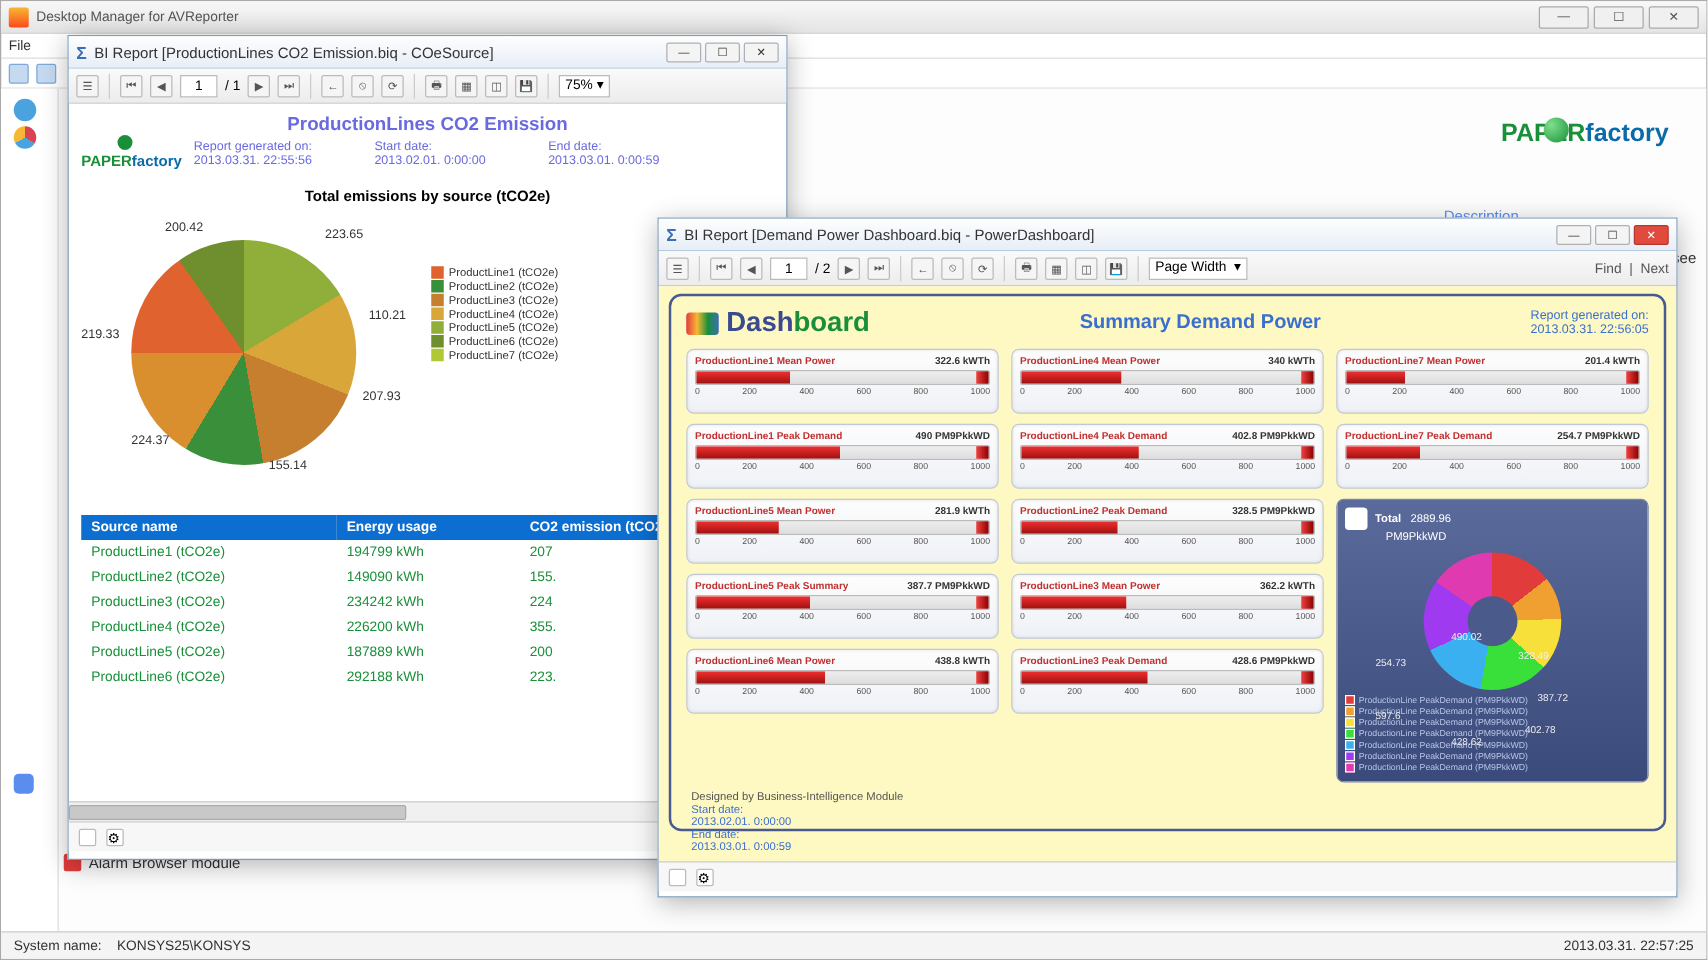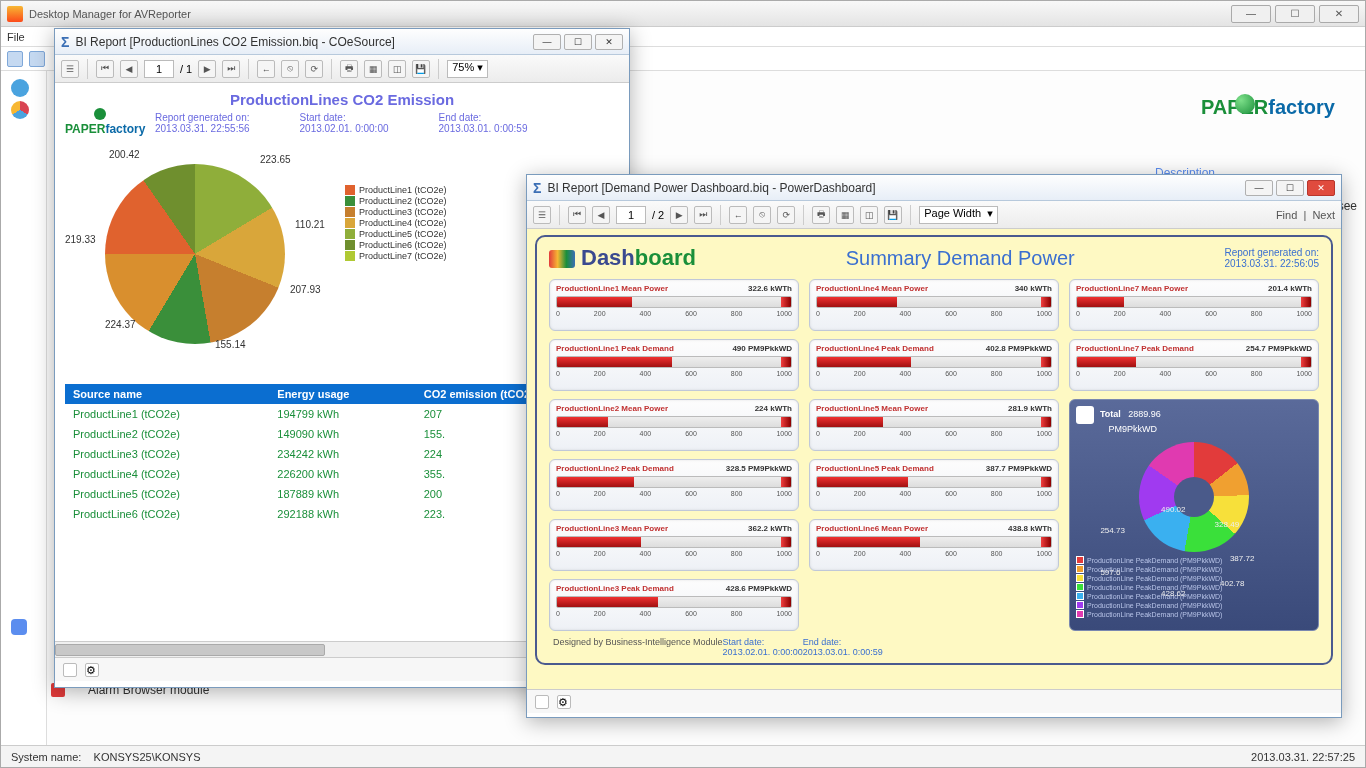--- a/index.html
+++ b/index.html
@@ -29,21 +29,21 @@
 .desc-label { color:#5b8def; font-size:12px; position:absolute; right:150px; top:95px;}
 .logo { position:absolute; right:30px; top:25px; font-size:20px; font-weight:bold; }
 .logo .paper{ color:#1a8f3a;} .logo .factory{ color:#0b6aa8;}
 .logo-dot{ width:20px;height:20px;border-radius:50%;background:radial-gradient(circle at 30% 30%,#7de08a,#1a8f3a);position:absolute;right:80px;top:-2px;}
 .see-text{position:absolute;right:8px;top:128px;font-size:12px;color:#333;}
 
 .rss-block{position:absolute;left:350px;bottom:70px;font-size:12px;color:#333;}
 .rss-item{display:flex;align-items:center;gap:6px;margin:3px 0;}
 .rss-icon{width:14px;height:14px;background:#f58220;border-radius:3px;}
 
-.alarm-row{position:absolute;left:50px;bottom:48px;font-size:12px;color:#333;display:flex;align-items:center;gap:23px;}
+.alarm-row{position:absolute;left:50px;bottom:48px;font-size:12px;color:#333;display:flex;align-items:center;gap:6px;}
 .alarm-icon{width:14px;height:14px;background:#e23b3b;border-radius:2px;}
 
 .statusbar { position:absolute; bottom:0; left:0; right:0; height:22px; background:#f4f4f4; border-top:1px solid #ccc; display:flex; align-items:center; padding:0 10px; font-size:11px; color:#333; justify-content:space-between;}
 
 
 .child-window { position:absolute; background:#fff; border:1px solid #7a9bbd; box-shadow:0 4px 20px rgba(0,0,0,.3); }
 .child-title { height:26px; background:linear-gradient(#fefefe,#e7eef7); border-bottom:1px solid #b7c9dc; display:flex; align-items:center; padding:0 6px; color:#333; font-size:12px;}
 .child-title .sigma{ color:#3b6fb5; font-weight:bold; margin-right:6px; font-size:14px;}
 .child-title .spacer{flex:1;}
 .child-title .wctrl{width:28px;height:16px;border:1px solid #b0b0b0;margin-left:3px;background:#f4f4f4;border-radius:2px;display:flex;align-items:center;justify-content:center;font-size:9px;}
@@ -88,39 +88,39 @@
 .bottom-bar{height:24px;border-top:1px solid #ccc;display:flex;align-items:center;gap:8px;padding:0 8px;background:#f7f7f7;}
 .bb-icon{width:14px;height:14px;border:1px solid #bbb;background:#fff;border-radius:2px;}
 
 
 .r2-body{padding:6px 8px;background:#fef9c3;height:calc(100% - 82px);overflow:hidden;}
 .r2-page{border:2px solid #4a5a8f;border-radius:10px;padding:8px 12px 6px;position:relative;height:430px;}
 .r2-head{display:flex;align-items:center;justify-content:space-between;}
 .dash-logo{font-size:22px;font-weight:bold;}
 .dash-logo .d1{color:#3a4a8f;} .dash-logo .d2{color:#1a8f3a;}
 .dash-logo-icon{display:inline-block;width:26px;height:18px;background:linear-gradient(90deg,#e23b3b,#f7b733,#1a8f3a,#3b6fb5);border-radius:3px;margin-right:6px;vertical-align:middle;}
-.r2-title{color:#3a6fd0;font-size:20px;font-weight:400;}
+.r2-title{color:#3a6fd0;font-size:16px;font-weight:700;}
 .r2-gen{font-size:10px;color:#3a6fd0;text-align:right;}
 .gauges{display:grid;grid-template-columns:repeat(3,1fr);gap:8px 10px;margin-top:8px;}
 .gauge{border:1px solid #c0c8d8;border-radius:6px;padding:4px 6px 2px;background:linear-gradient(#fdfdfd,#eef1f6);box-shadow:inset 0 0 3px rgba(0,0,0,.1);font-size:8px;height:52px;}
 .gauge .gname{color:#c03030;font-weight:600;display:inline-block;}
 .gauge .gval{float:right;color:#333;font-weight:600;}
 .gbar{height:12px;background:linear-gradient(#eee,#ddd);border:1px solid #bbb;border-radius:2px;margin:3px 0 2px;position:relative;overflow:hidden;}
 .gbar .fill{position:absolute;left:0;top:0;bottom:0;background:linear-gradient(#f03030,#a01010);}
 .gbar .peak{position:absolute;top:-2px;bottom:-2px;width:10px;background:linear-gradient(90deg,#f04040,#8b0000);right:0;}
 .gticks{display:flex;justify-content:space-between;font-size:7px;color:#555;}
 .total-panel{grid-column:3;grid-row:3 / span 4;border:1px solid #7a88b0;border-radius:6px;background:linear-gradient(#5a6a9a,#3a4a7a);color:#fff;padding:6px;font-size:9px;position:relative;}
 .total-panel .ticon{width:18px;height:18px;background:#fff;border-radius:3px;display:inline-block;vertical-align:middle;margin-right:6px;}
 .total-pie{width:110px;height:110px;border-radius:50%;margin:8px auto 4px;background:conic-gradient(#e23b3b 0 52deg,#f0a030 52deg 88deg,#f7e03a 88deg 132deg,#3ae03a 132deg 190deg,#3ab0f0 190deg 245deg,#a03af0 245deg 305deg,#e03ab0 305deg 360deg);position:relative;}
 .total-pie::after{content:"";position:absolute;left:35px;top:35px;width:40px;height:40px;border-radius:50%;background:#4a5a8a;}
 .tp-label{position:absolute;font-size:8px;color:#eee;}
 .total-legend{font-size:7px;color:#b8c4e8;margin-top:4px;}
 .total-legend .lrow{display:flex;align-items:center;gap:3px;margin:1px 0;}
 .total-legend .sw{width:8px;height:8px;border:1px solid #fff;}
-.r2-foot{display:flex;font-size:9px;color:#3a6fd0;margin-top:6px;padding:0 4px;}
+.r2-foot{display:flex;font-size:9px;color:#3a6fd0;margin-top:6px;padding:0 4px;flex-direction:column;}
 .r2-foot .designed{color:#555;}
 </style>
 </head>
 <body>
 
 <div class="main-window">
   <div class="main-titlebar">
     <div class="app-icon"></div>
     <span>Desktop Manager for AVReporter</span>
     <div class="spacer"></div>
@@ -226,25 +226,26 @@
         <div>
             <div>Start date:</div>
             <div>2013.02.01. 0:00:00</div>
           </div>
         <div>
             <div>End date:</div>
             <div>2013.03.01. 0:00:59</div>
           </div>
       </div>
     </div>
+    <div class="chart-subtitle" style="margin-top:14px">Total emissions by source (tCO2e)</div>
     <div class="pie-section">
       <div class="pie-wrap">
         <div class="pie"></div>
         <div id="pie-labels">
-            <div class="pie-label" style="left: 44px; top: 5px;">200.42</div>
+            <div class="pie-label" style="left: 67px; top: 5px;">200.42</div>
             <div class="pie-label" style="left: 195px; top: 10px;">223.65</div>
             <div class="pie-label" style="left: 230px; top: 75px;">110.21</div>
             <div class="pie-label" style="left: 225px; top: 140px;">207.93</div>
             <div class="pie-label" style="left: 150px; top: 195px;">155.14</div>
             <div class="pie-label" style="left: 40px; top: 175px;">224.37</div>
             <div class="pie-label" style="left: 0px; top: 90px;">219.33</div>
           </div>
       </div>
       <div class="legend" id="legend1">
           <div class="legend-row">
@@ -420,31 +421,20 @@
             </div><div class="gticks">
               <span>0</span>
               <span>200</span>
               <span>400</span>
               <span>600</span>
               <span>800</span>
               <span>1000</span>
             </div></div>
           <div class="gauge"><span class="gname">ProductionLine7 Peak Demand</span><span class="gval">254.7 PM9PkkWD</span><div class="gbar">
               <div class="fill" style="width:25%"></div>
-              <div class="peak"></div>
-            </div><div class="gticks">
-              <span>0</span>
-              <span>200</span>
-              <span>400</span>
-              <span>600</span>
-              <span>800</span>
-              <span>1000</span>
-            </div></div>
-          <div class="gauge"><span class="gname">ProductionLine2 Mean Power</span><span class="gval">224 kWTh</span><div class="gbar">
-              <div class="fill" style="width:22%"></div>
               <div class="peak"></div>
             </div><div class="gticks">
               <span>0</span>
               <span>200</span>
               <span>400</span>
               <span>600</span>
               <span>800</span>
               <span>1000</span>
             </div></div>
           <div class="gauge"><span class="gname">ProductionLine5 Mean Power</span><span class="gval">281.9 kWTh</span><div class="gbar">
@@ -505,21 +495,21 @@
               <div class="fill" style="width:33%"></div>
               <div class="peak"></div>
             </div><div class="gticks">
               <span>0</span>
               <span>200</span>
               <span>400</span>
               <span>600</span>
               <span>800</span>
               <span>1000</span>
             </div></div>
-          <div class="gauge"><span class="gname">ProductionLine5 Peak Demand</span><span class="gval">387.7 PM9PkkWD</span><div class="gbar">
+          <div class="gauge"><span class="gname">ProductionLine5 Peak Summary</span><span class="gval">387.7 PM9PkkWD</span><div class="gbar">
               <div class="fill" style="width:39%"></div>
               <div class="peak"></div>
             </div><div class="gticks">
               <span>0</span>
               <span>200</span>
               <span>400</span>
               <span>600</span>
               <span>800</span>
               <span>1000</span>
             </div></div>

